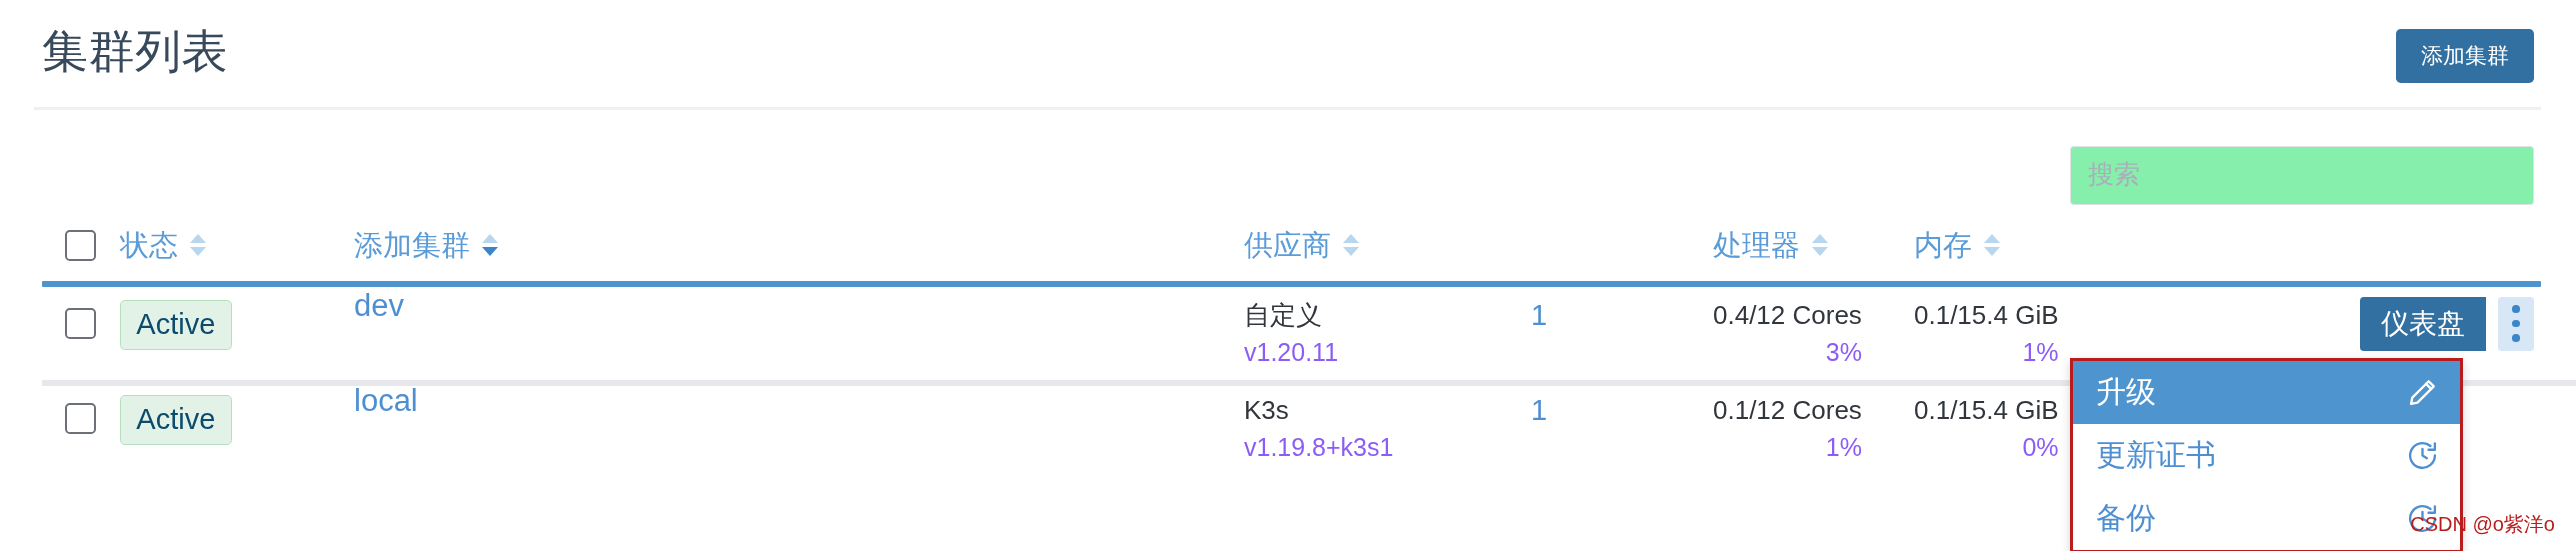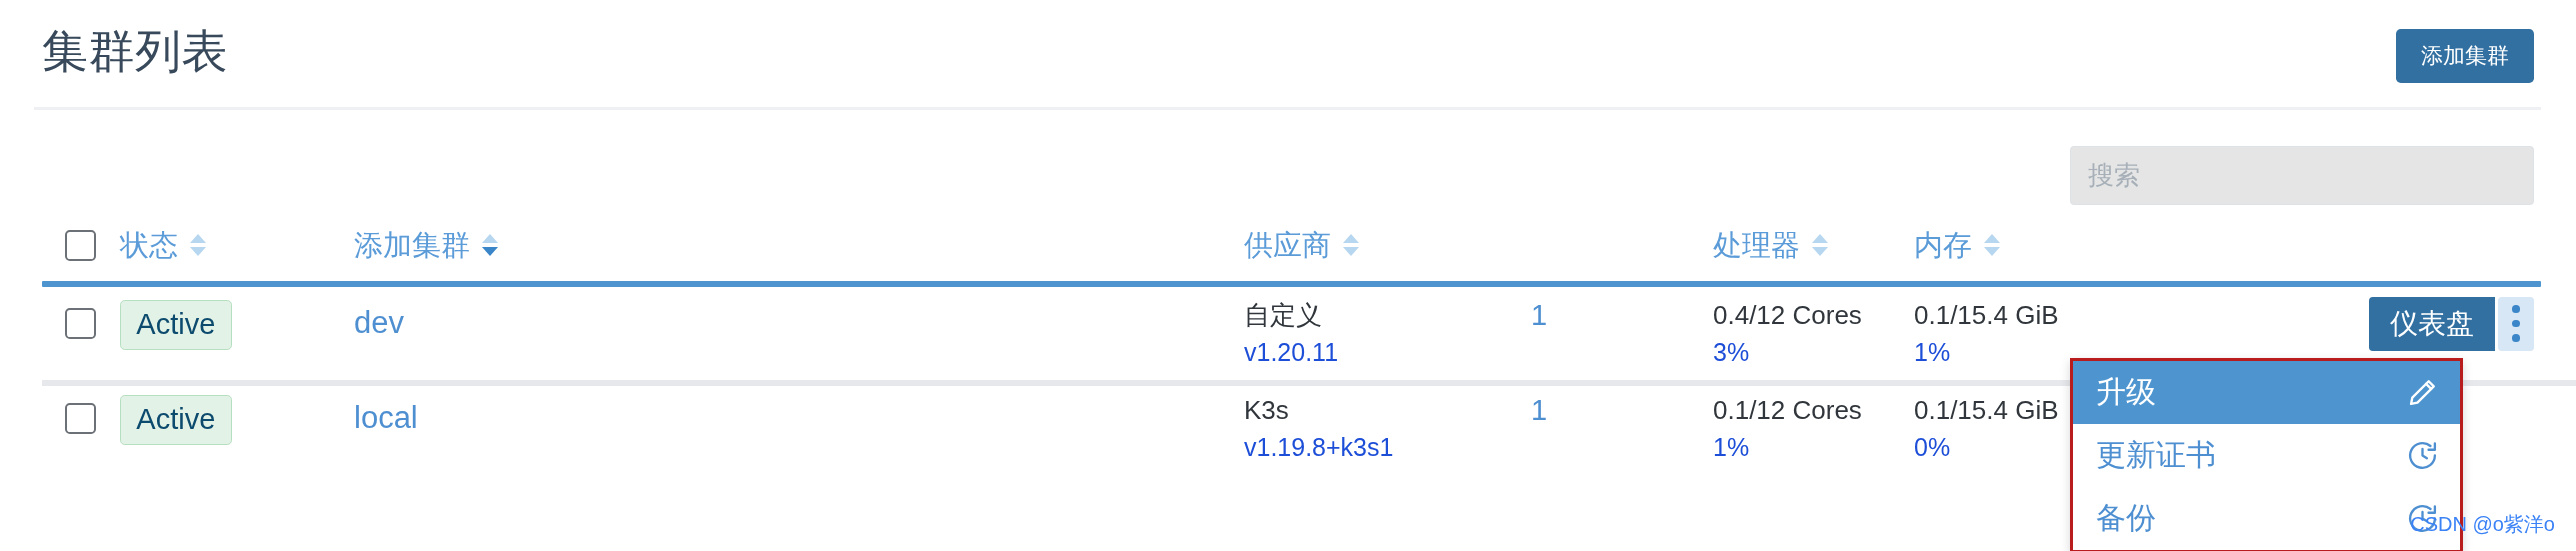--- a/index.html
+++ b/index.html
@@ -109,26 +109,26 @@
     width: 7.7px; height: 3.8px;
     border: 1.9px solid #8c949d;
     border-bottom: none;
     border-radius: 1.9px 1.9px 0 0;
   }
 
   .search-input {
     position: absolute;
     right: 42px; top: 31px;
     width: 464px; height: 59px;
-    background: #e5e5e5;
+    background: #86efac;
     border: 1.9px solid #dde2e6;
     border-radius: 3.8px;
     padding: 0 17px;
     font-size: 26px;
-    font-family: Liberation Serif, serif;
+    font-family: Liberation Mono, monospace;
     color: #4a5763;
     outline: none;
     margin-left: 19px;
   }
   .search-input::placeholder { color: #a7b0b8; }
 
   
   .cluster-table {
     position: absolute;
     left: 0; top: 218px;
@@ -215,61 +215,61 @@
     background: #e3f2e6;
     border: 1.9px solid #b6dfc0;
     border-radius: 4.8px;
     color: #0c4a6e;
     font-size: 29px;
     line-height: 38px;
     white-space: nowrap;
   }
   .cluster-name-link {
     display: inline-block;
-    margin-top: 17px;
     color: #4e8fd1;
     font-size: 31px;
     line-height: 42px;
     text-decoration: none;
     cursor: pointer;
     white-space: nowrap;
   }
   .cell-primary {
     display: block;
     margin-top: 13.4px;
     font-size: 26px;
     color: #30363c;
     line-height: 34px;
     white-space: nowrap;
   }
   .cell-secondary {
     display: block;
     margin-top: 4.8px;
     font-size: 25px;
-    color: #1d4ed8;
+    color: #8b5cf6;
     line-height: 31px;
     white-space: nowrap;
+    text-align: right;
   }
   .host-count-link {
     display: inline-block;
     margin-top: 13.4px;
     color: #4e8fd1;
     font-size: 29px;
     line-height: 34px;
     text-decoration: none;
     cursor: pointer;
   }
 
   
   .row-actions {
     position: absolute;
     right: 42px; top: 11.5px;
     display: flex;
     align-items: center;
-    gap: 3px;
+    gap: 12px;
     z-index: 5;
   }
   .dashboard-button {
     height: 54px;
     padding: 0 21px;
     background: #3270a1;
     color: #ffffff;
     border: none;
     border-radius: 3.8px 0 0 3.8px;
     font-size: 28px;
@@ -326,21 +326,21 @@
     width: 33px; height: 33px;
     flex: 0 0 auto;
   }
   .dropdown-icon svg { display: block; width: 33px; height: 33px; }
 
   
   .watermark {
     position: absolute;
     right: 21px; bottom: 13.4px;
     font-size: 20px;
-    color: #3b82f6;
+    color: #b91c1c;
     white-space: nowrap;
     z-index: 30;
   }
 </style>
 </head>
 <body>
 
 <div class="page">
 
   <div class="page-header">

